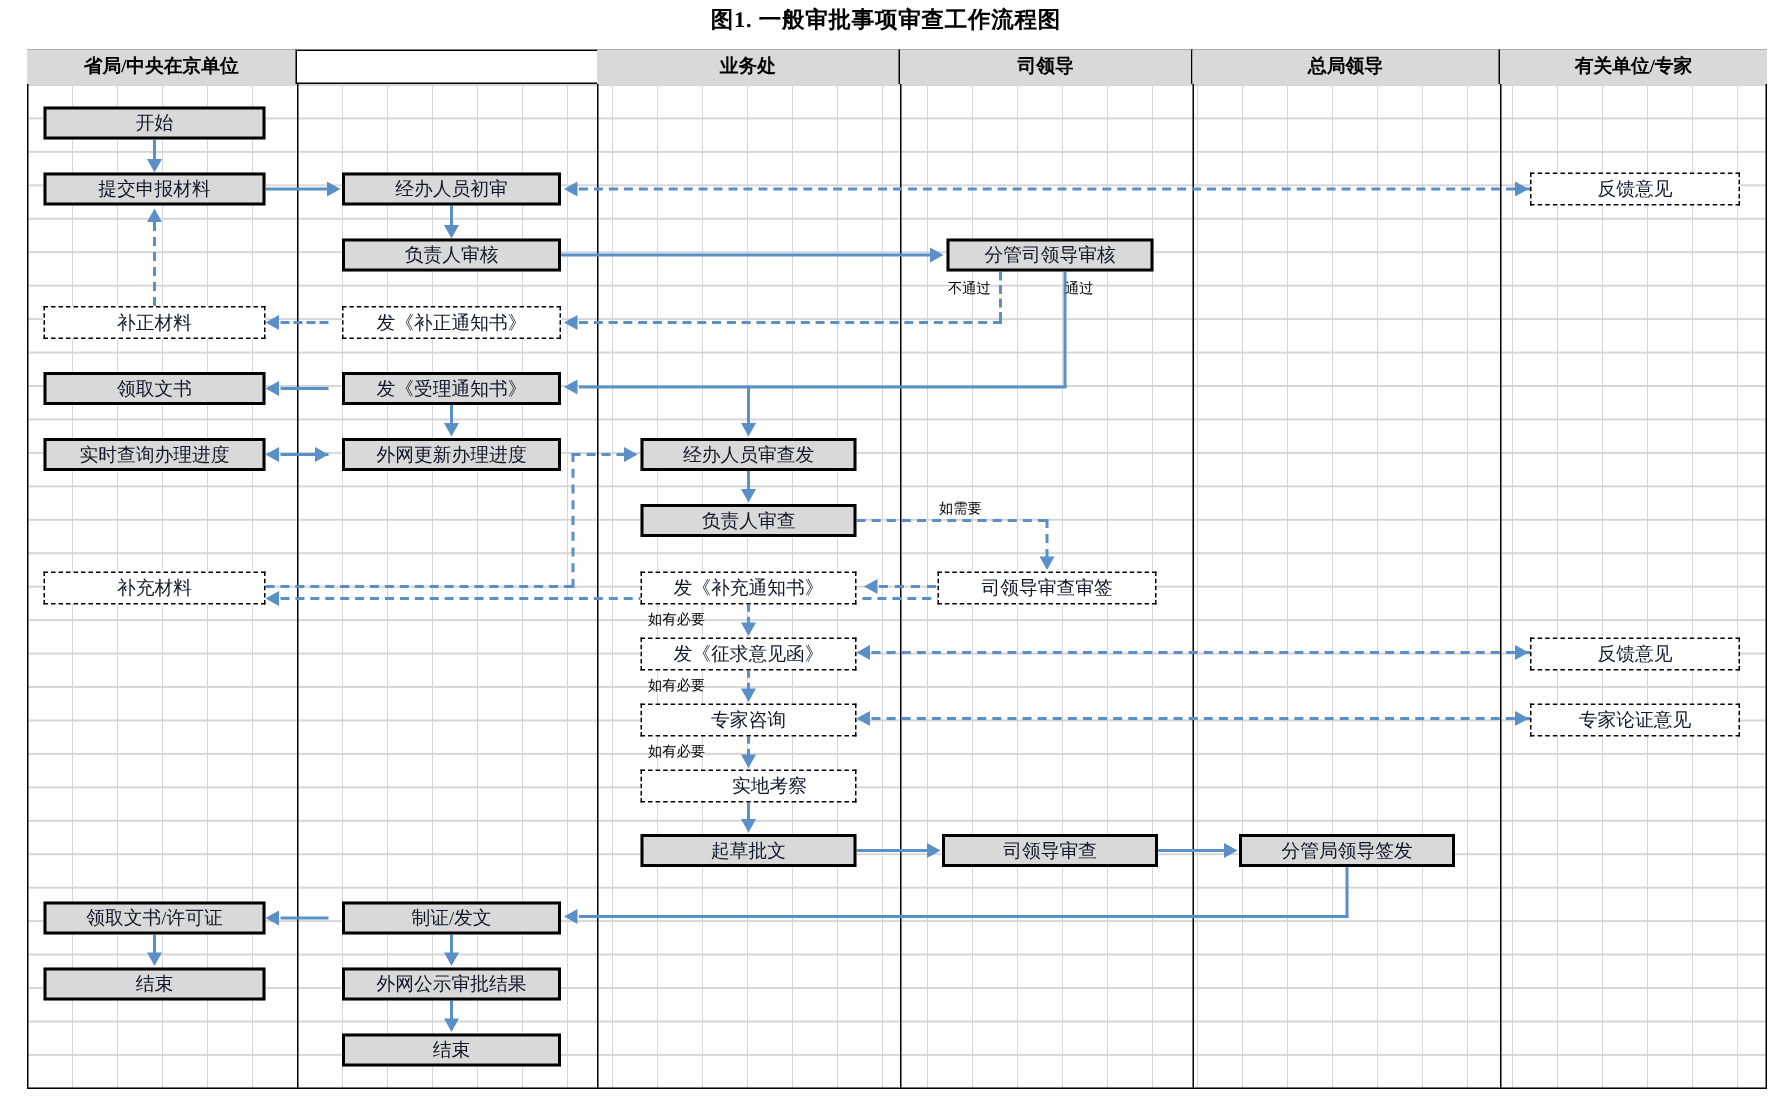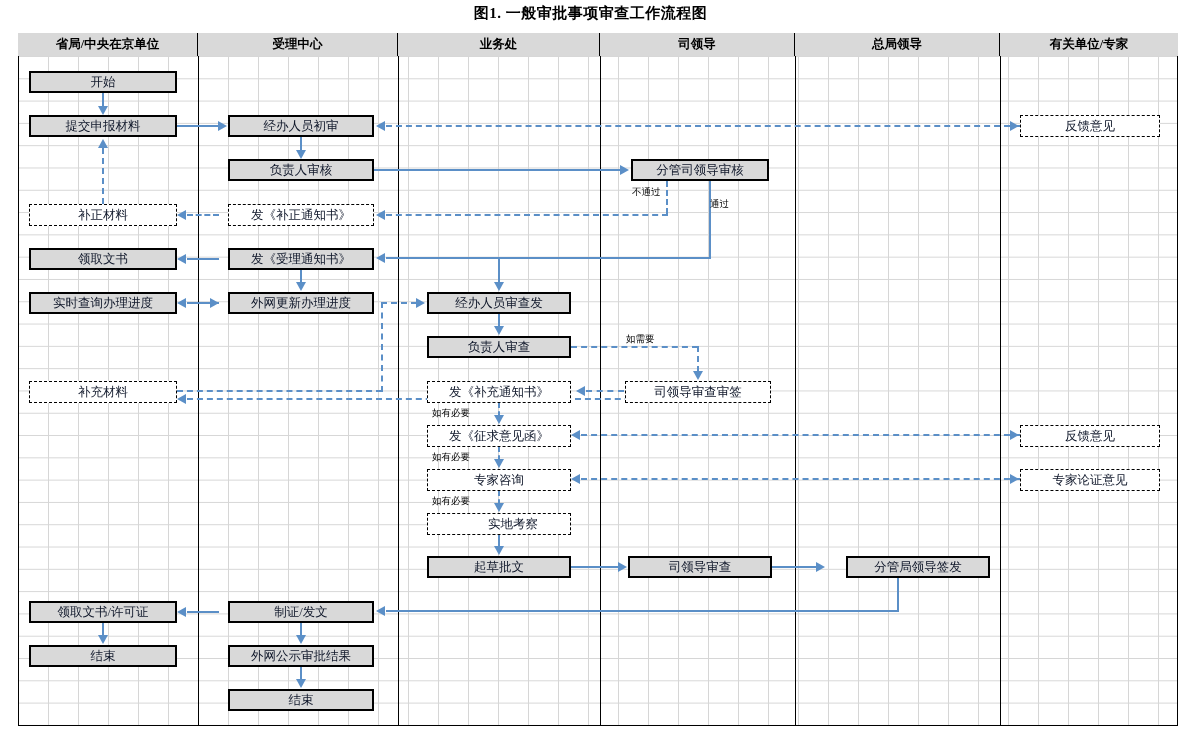--- a/index.html
+++ b/index.html
@@ -90,21 +90,20 @@
 
 <div id="root">
 
   <div class="title">图1. 一般审批事项审查工作流程图</div>
 
   <div class="grid"></div>
   <div class="grid-outline"></div>
 
   <div class="hdr-band">
     <div class="hdr-cell" style="left:0;width:180px">省局/中央在京单位</div>
-    <div class="hdr-cell" style="left:180px;width:200px">受理中心</div>
     <div class="hdr-cell" style="left:582px;width:195px">司领导</div>
     <div class="hdr-cell" style="left:380px;width:202px">业务处</div>
     <div class="hdr-cell" style="left:777px;width:205px">总局领导</div>
     <div class="hdr-cell last" style="left:982px;width:178px">有关单位/专家</div>
   </div>
 
   <div class="lane-sep" style="left:198px"></div>
   <div class="lane-sep" style="left:398px"></div>
   <div class="lane-sep" style="left:600px"></div>
   <div class="lane-sep" style="left:795px"></div>
@@ -233,27 +232,27 @@
       <div class="node solid" style="left: 427px; top: 292px; width: 144px; height: 22px;">经办人员审查发</div>
       <div class="node solid" style="left: 427px; top: 336px; width: 144px; height: 22px;">负责人审查</div>
       <div class="node dashed" style="left: 427px; top: 381px; width: 144px; height: 22px;">发《补充通知书》</div>
       <div class="node dashed" style="left: 427px; top: 425px; width: 144px; height: 22px;">发《征求意见函》</div>
       <div class="node dashed" style="left: 427px; top: 469px; width: 144px; height: 22px;">专家咨询</div>
       <div class="node dashed" style="left: 427px; top: 513px; width: 144px; height: 22px; padding-left: 28px;">实地考察</div>
       <div class="node solid" style="left: 427px; top: 556px; width: 144px; height: 22px;">起草批文</div>
       <div class="node solid" style="left: 631px; top: 159px; width: 138px; height: 22px;">分管司领导审核</div>
       <div class="node dashed" style="left: 625px; top: 381px; width: 146px; height: 22px;">司领导审查审签</div>
       <div class="node solid" style="left: 628px; top: 556px; width: 144px; height: 22px;">司领导审查</div>
-      <div class="node solid" style="left: 846px; top: 556px; width: 144px; height: 22px;">分管局领导签发</div>
+      <div class="node solid" style="left: 826px; top: 556px; width: 144px; height: 22px;">分管局领导签发</div>
       <div class="node dashed" style="left: 1020px; top: 115px; width: 140px; height: 22px;">反馈意见</div>
       <div class="node dashed" style="left: 1020px; top: 425px; width: 140px; height: 22px;">反馈意见</div>
       <div class="node dashed" style="left: 1020px; top: 469px; width: 140px; height: 22px;">专家论证意见</div>
     </div>
   <div id="edge-labels-layer">
       <div class="elabel" style="left: 632px; top: 186px;">不通过</div>
-      <div class="elabel" style="left: 710px; top: 186px; margin-top: 12px;">通过</div>
+      <div class="elabel" style="left: 710px; top: 186px;">通过</div>
       <div class="elabel" style="left: 626px; top: 333px;">如需要</div>
       <div class="elabel" style="left: 432px; top: 407px;">如有必要</div>
       <div class="elabel" style="left: 432px; top: 451px;">如有必要</div>
       <div class="elabel" style="left: 432px; top: 495px;">如有必要</div>
     </div>
 
 </div>
 
 </body></html>

